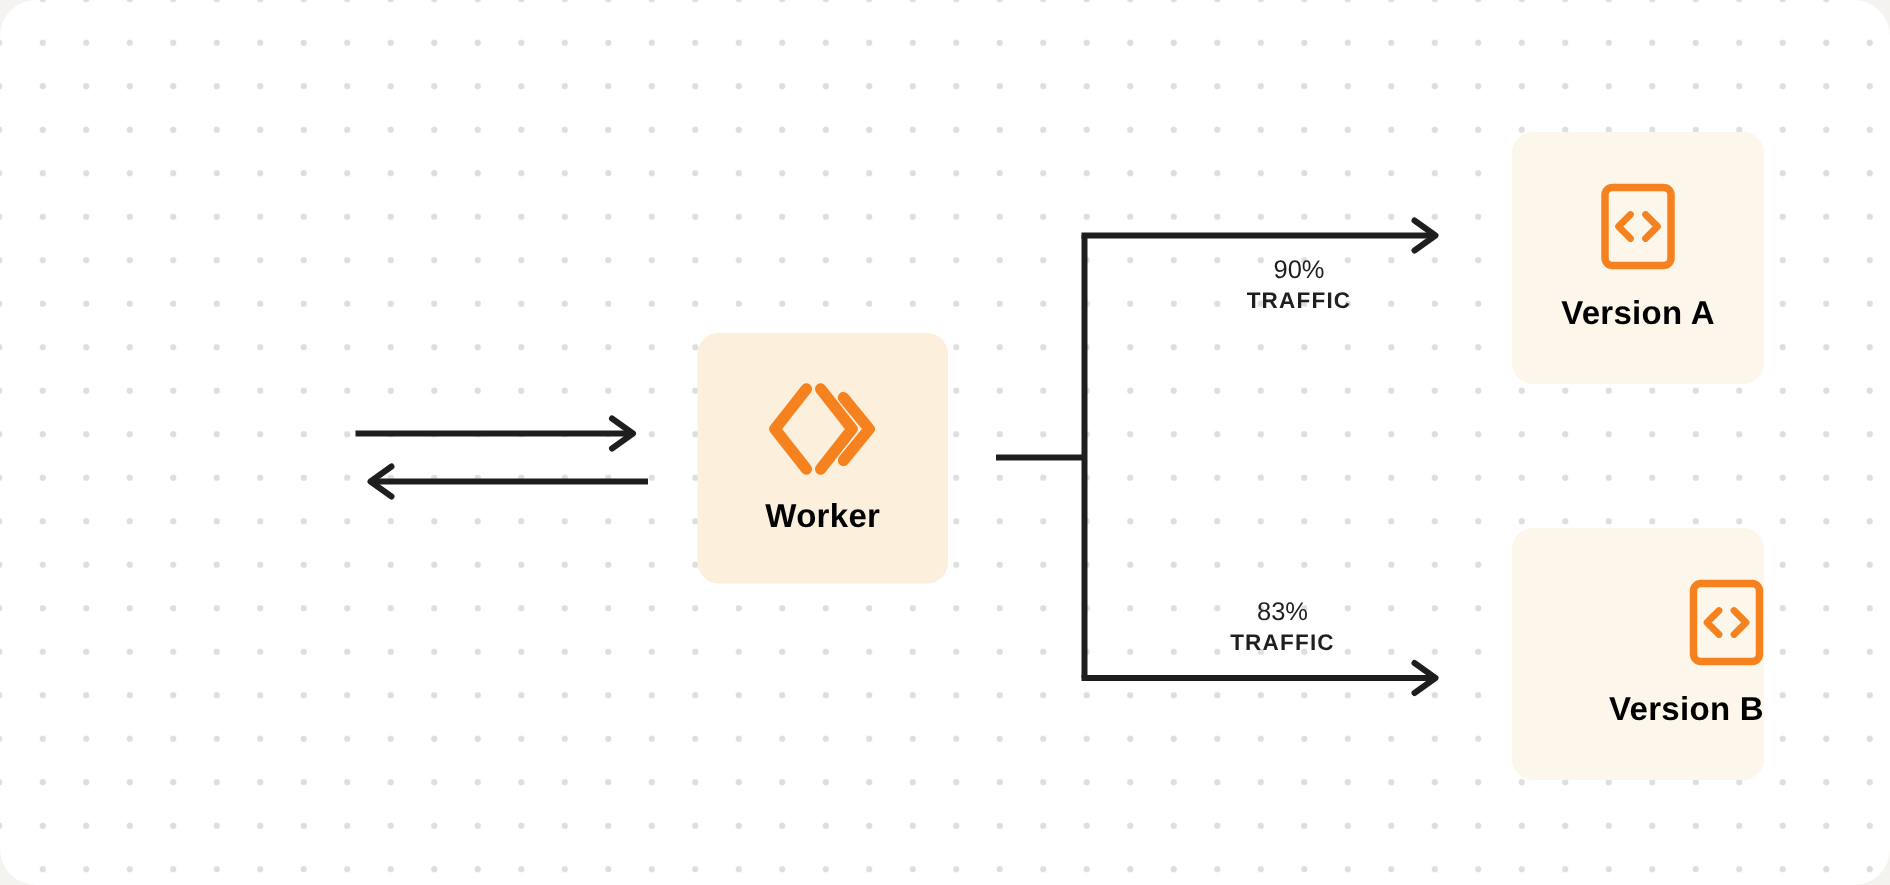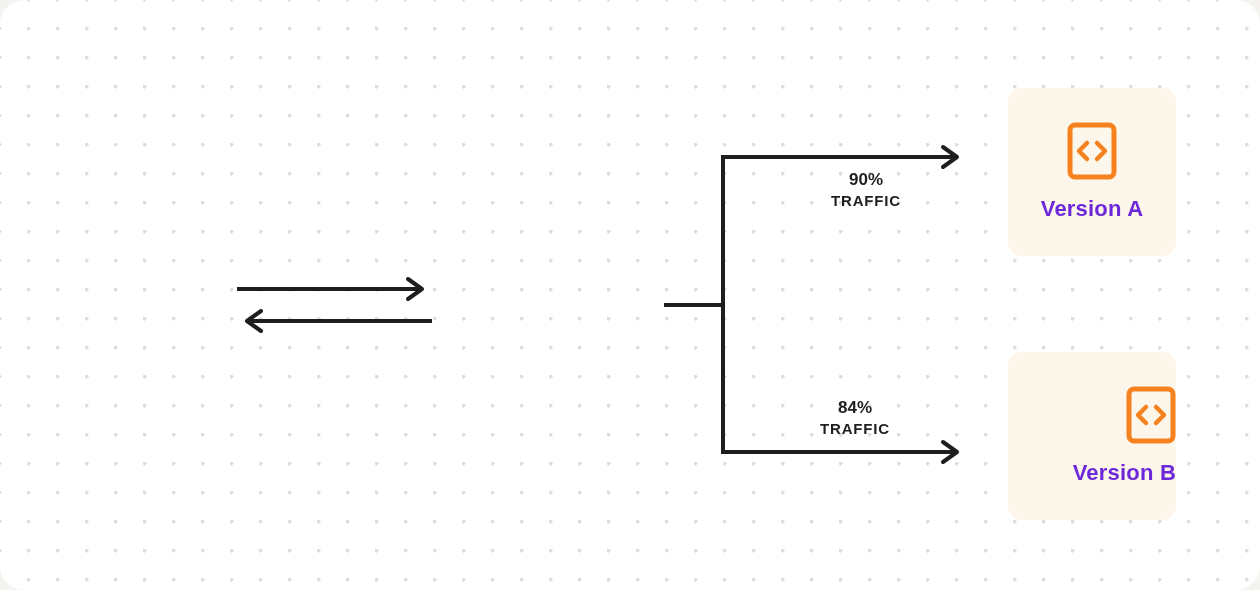--- a/index.html
+++ b/index.html
@@ -31,21 +31,21 @@
     display: flex;
     flex-direction: column;
     align-items: center;
     justify-content: center;
     border-radius: 14px;
     box-sizing: border-box;
   }
   .node-label {
     font-size: 22px;
     font-weight: 700;
-    color: #6d28d9;
+    color: #000000;
     letter-spacing: 0.2px;
   }
   .node.client {
     left: 35px; top: 222px;
     width: 167px; height: 167px;
     background: #f7f7f8;
   }
   .node.worker {
     left: 465px; top: 222px;
     width: 167px; height: 167px;
@@ -65,21 +65,21 @@
     position: absolute;
     width: 160px;
     display: flex;
     flex-direction: column;
     align-items: center;
     gap: 2px;
     color: #1d1f21;
   }
   .traffic-label .pct {
     font-size: 17px;
-    font-weight: 700;
+    font-weight: 400;
   }
   .traffic-label .word {
     font-size: 15px;
     font-weight: 700;
     letter-spacing: 0.8px;
   }
   .traffic-label.branch-a { left: 786px; top: 170px; }
   .traffic-label.branch-b { left: 775px; top: 398px; }
 </style>
 </head>
@@ -101,28 +101,38 @@
     <path d="M664 305 H723" stroke="#1e1e1e" stroke-width="4" fill="none"></path>
 
     <path d="M723 157 V452" stroke="#1e1e1e" stroke-width="4" fill="none"></path>
 
     <path d="M721 157 H956" stroke="#1e1e1e" stroke-width="4" fill="none" marker-end="url(#arrow)"></path>
 
     <path d="M721 452 H956" stroke="#1e1e1e" stroke-width="4" fill="none" marker-end="url(#arrow)"></path>
   </svg>
 
 
+  <div class="node worker">
+    <span class="icon">
+      <svg width="80" height="62" viewBox="0 0 84 64" fill="none">
+        <polyline points="30,4 8,32 30,60" stroke="#f6821f" stroke-width="8" stroke-linecap="round" stroke-linejoin="round" fill="none"></polyline>
+        <polyline points="40,4 62,32 40,60" stroke="#f6821f" stroke-width="8" stroke-linecap="round" stroke-linejoin="round" fill="none"></polyline>
+        <polyline points="56,10 74,32 56,54" stroke="#f6821f" stroke-width="8" stroke-linecap="round" stroke-linejoin="round" fill="none"></polyline>
+      </svg>
+    </span>
+    <span class="node-label">Worker</span>
+  </div>
 
   <div class="traffic-label branch-a">
     <span class="pct">90%</span>
     <span class="word">TRAFFIC</span>
   </div>
 
   <div class="traffic-label branch-b">
-    <span class="pct">84%</span>
+    <span class="pct">83%</span>
     <span class="word">TRAFFIC</span>
   </div>
 
   <div class="node version version-a">
     <span class="icon">
       <svg width="50" height="58" viewBox="0 0 50 58" fill="none">
         <rect x="3" y="3" width="44" height="52" rx="5" stroke="#f6821f" stroke-width="5" fill="none"></rect>
         <polyline points="20,21 12,29 20,37" stroke="#f6821f" stroke-width="4.5" stroke-linecap="round" stroke-linejoin="round" fill="none"></polyline>
         <polyline points="30,21 38,29 30,37" stroke="#f6821f" stroke-width="4.5" stroke-linecap="round" stroke-linejoin="round" fill="none"></polyline>
       </svg>

